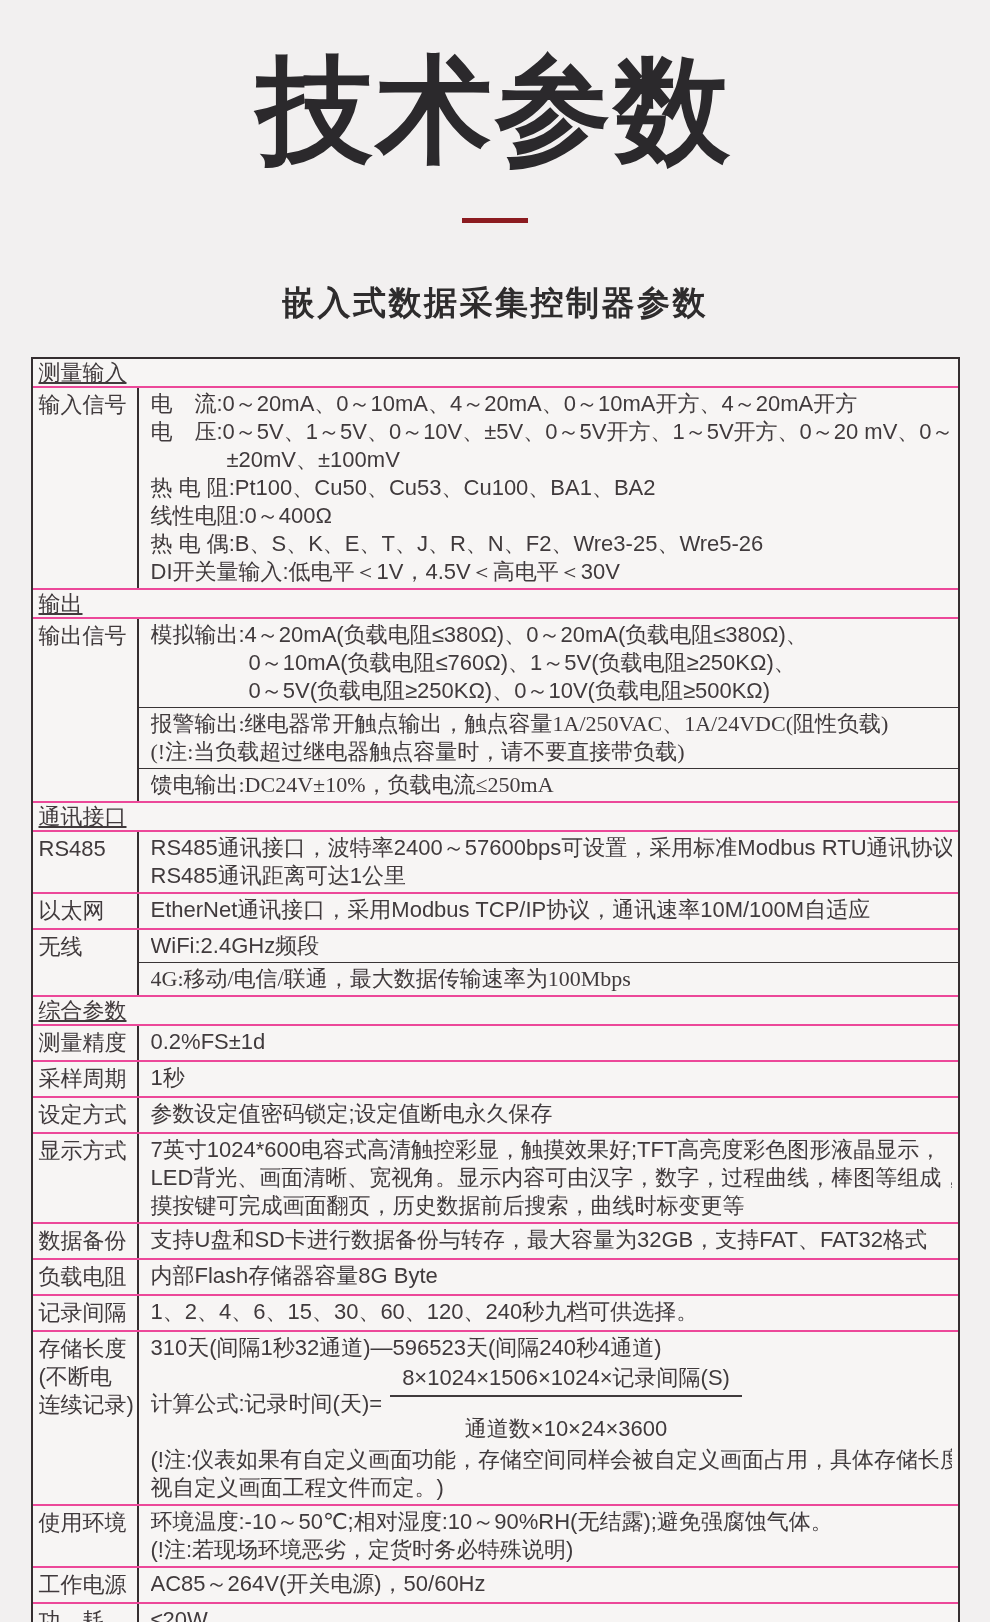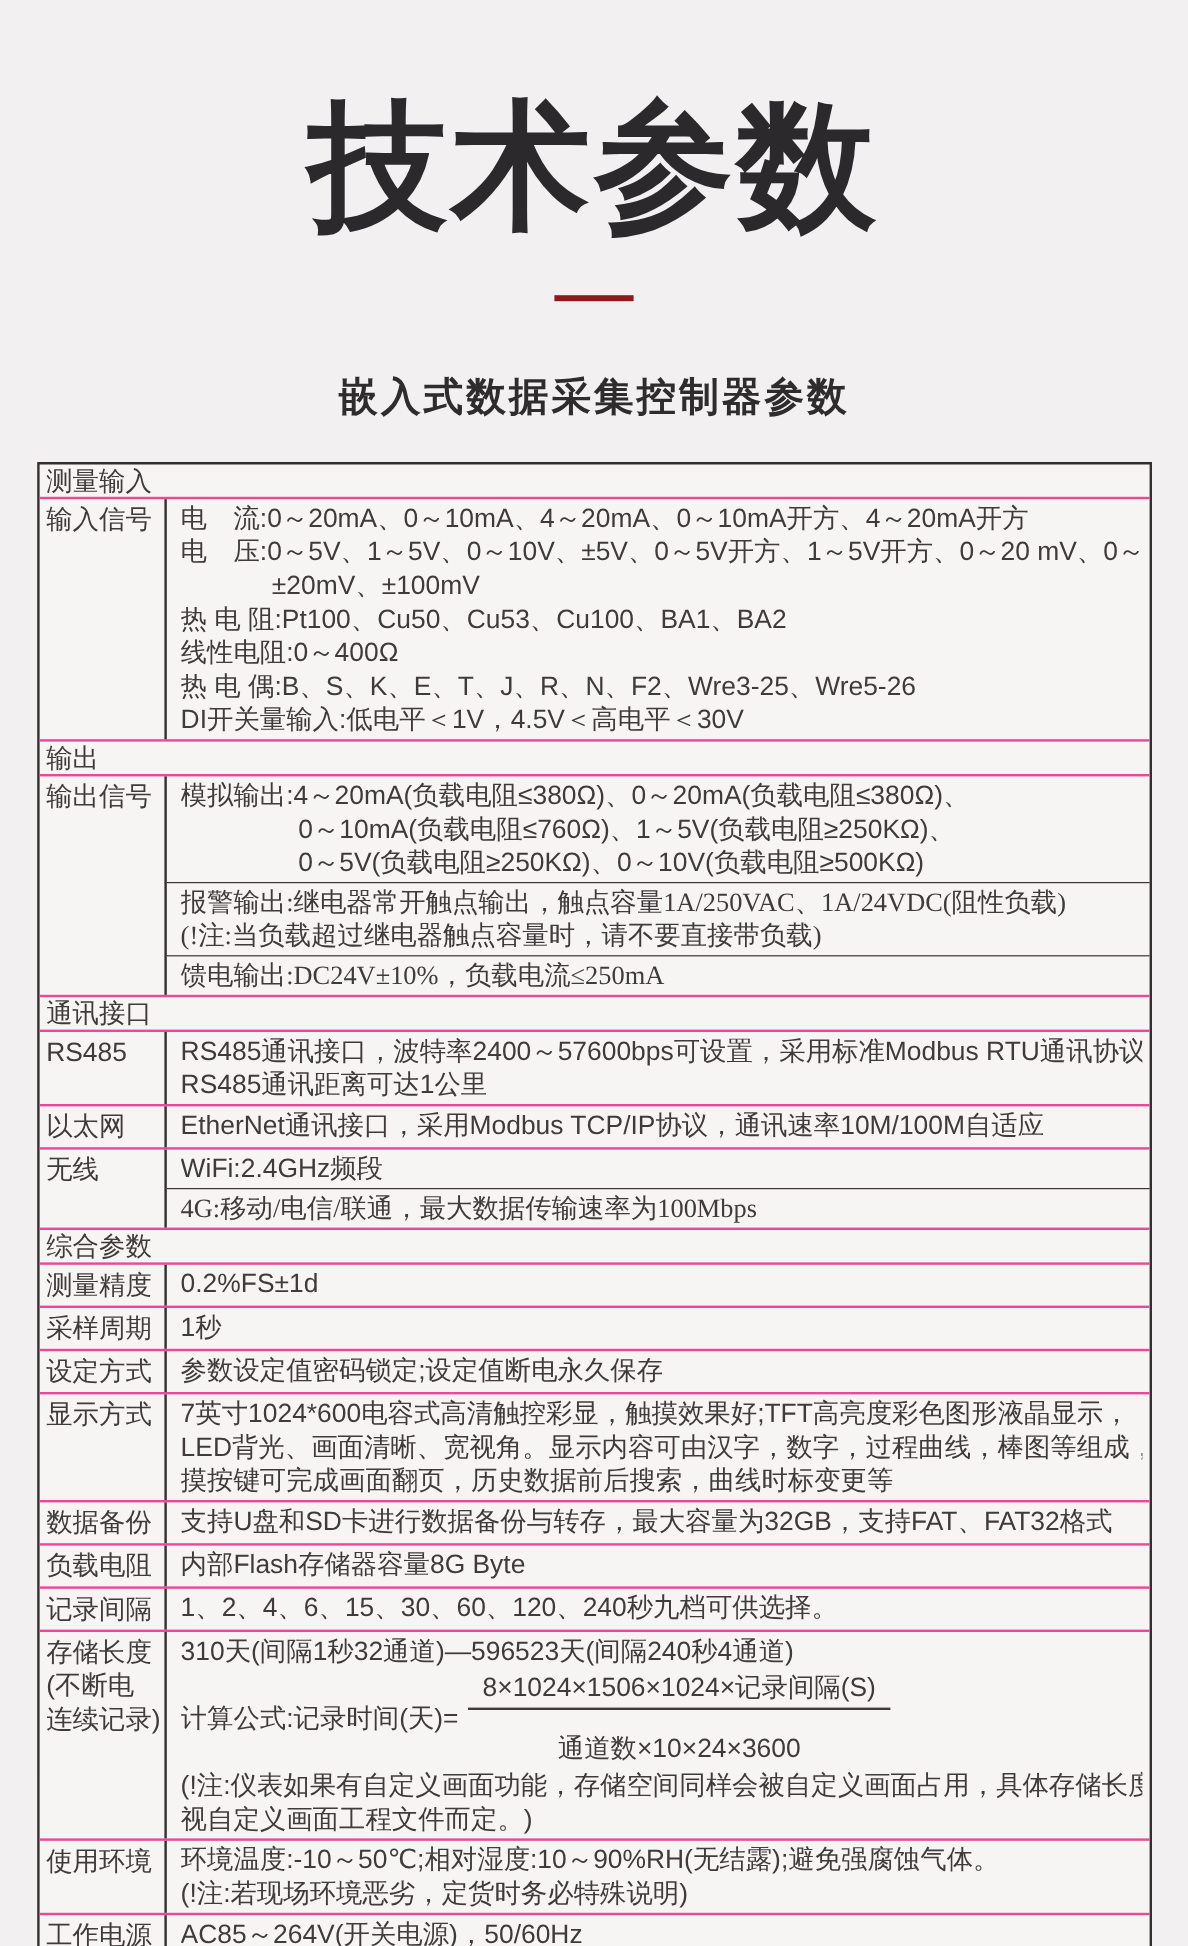--- a/index.html
+++ b/index.html
@@ -5,21 +5,21 @@
   html, body { margin: 0; padding: 0; }
   body {
     width: 990px; height: 1622px;
     background: #F2F0F0;
     color: #403A3C;
     font-family: "Liberation Sans", "DejaVu Sans", sans-serif;
     overflow: hidden;
   }
   .header { text-align: center; }
   .title {
-    margin: 0; padding-top: 78px;
+    margin: 0; padding-top: 50px;
     font-size: 116px; line-height: 120px;
     font-weight: 900; letter-spacing: 3px;
     color: #2B292C;
   }
   .divider {
     width: 66px; height: 5px;
     margin: 48px auto 0;
     background: #8C1B20;
   }
   .subtitle {
@@ -33,21 +33,21 @@
     box-sizing: border-box;
     background: #F7F5F4;
     border: 2px solid #352E30;
     border-bottom-width: 3px;
     font-size: 22px;
   }
   .s-row { border-top: 2px solid #ec4899; }
   .s-row:first-child { border-top: 0; }
   .section-row {
     padding: 1px 17px 1px 6px;
-    line-height: 25px; white-space: nowrap; overflow: hidden;
+    line-height: 25px; white-space: nowrap; overflow: hidden; text-decoration: underline;
   }
   .p-row { display: flex; align-items: stretch; }
   .p-label {
     flex: 0 0 106px; width: 106px; box-sizing: border-box;
     border-right: 2px solid #352E30;
     padding: 3px 2px 3px 6px;
     line-height: 28px; white-space: nowrap; overflow: hidden;
   }
   .p-content { flex: 1; min-width: 0; display: flex; flex-direction: column; }
   .c-block { padding: 2px 6px 2px 12px; line-height: 28px; }

